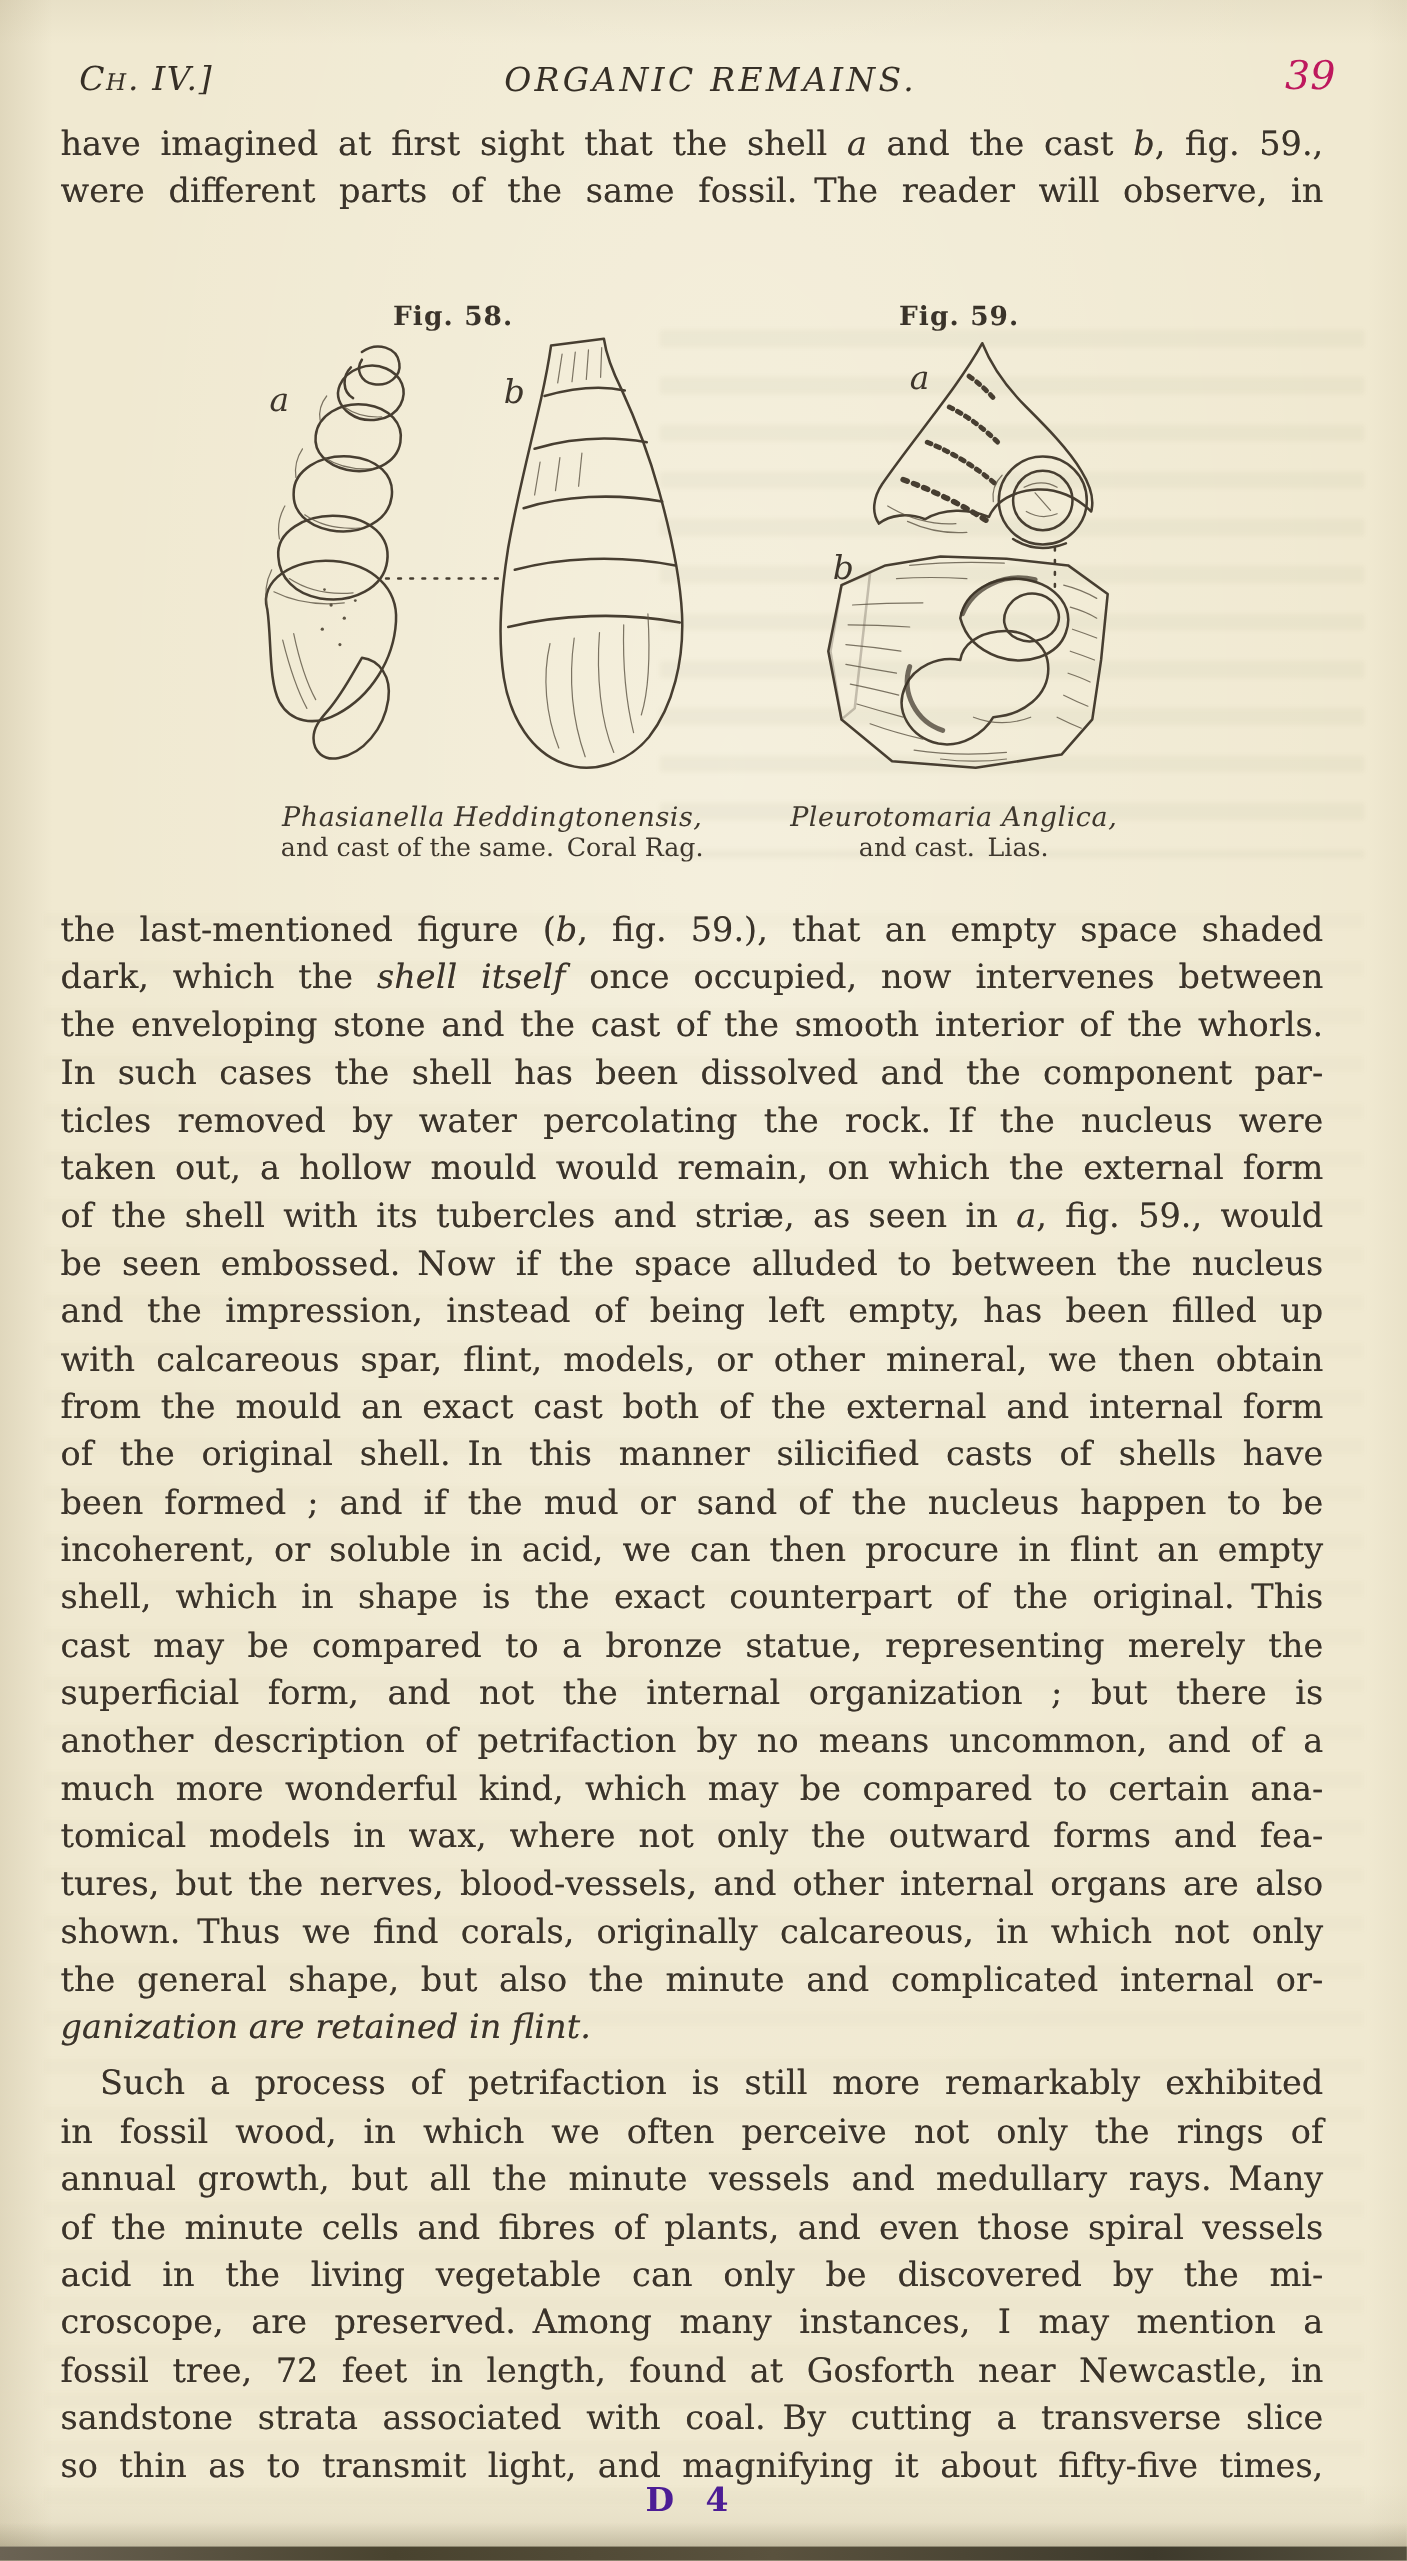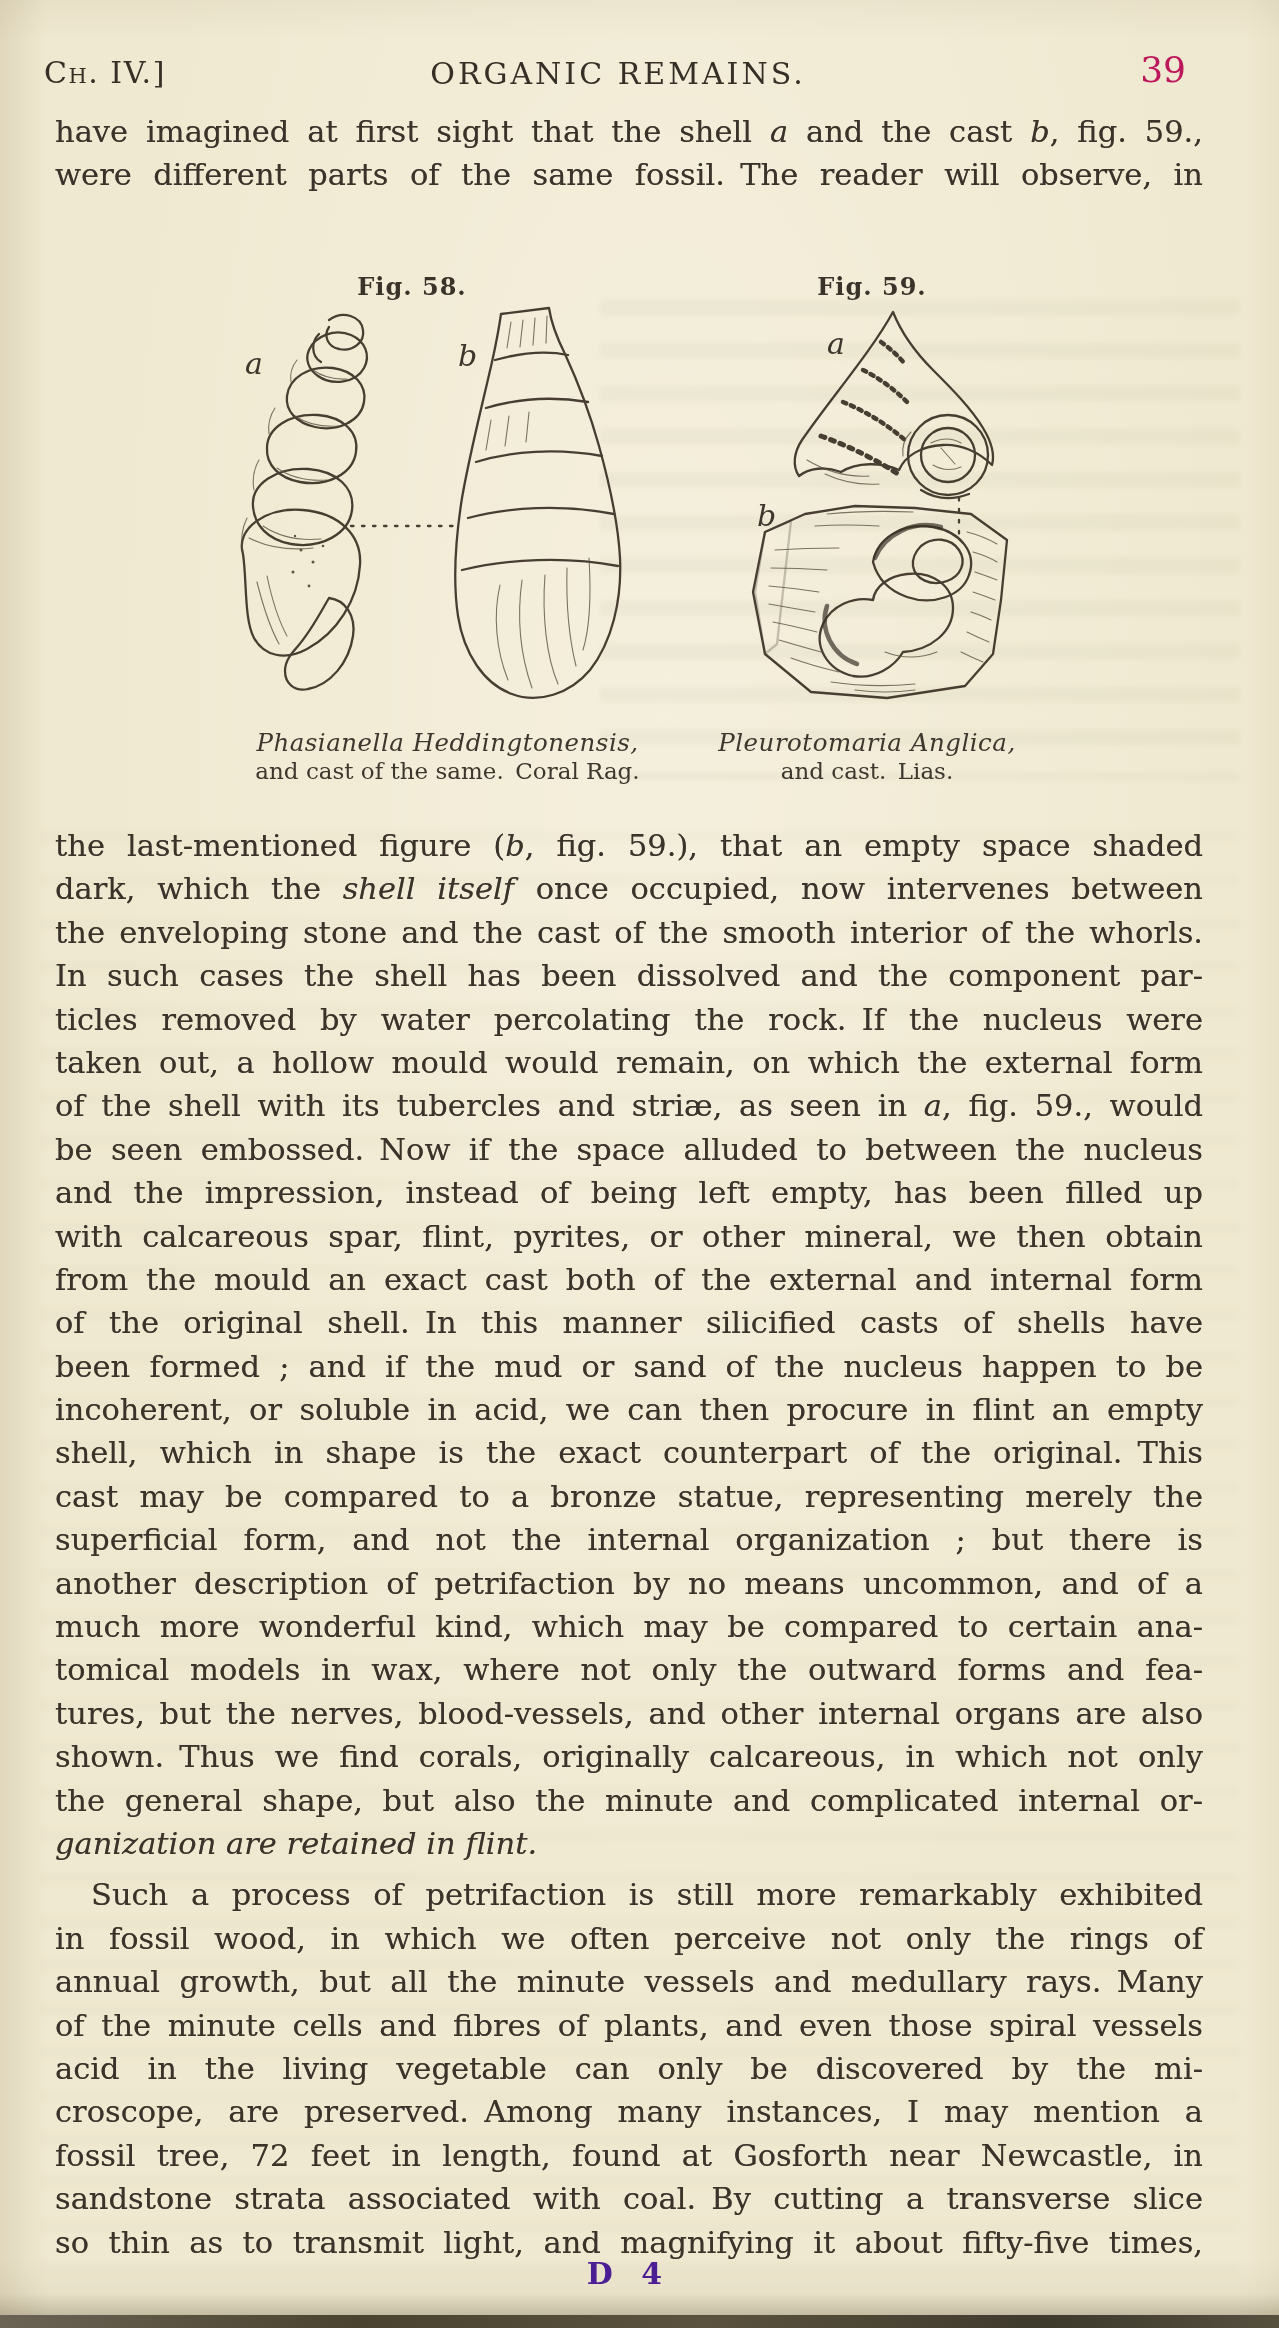--- a/index.html
+++ b/index.html
@@ -17,21 +17,21 @@
   }
   .page{position:absolute;inset:0;}
   .ghost{position:absolute;pointer-events:none;}
   .ghost-a{left:600px;top:300px;width:640px;height:480px;
     background:repeating-linear-gradient(180deg, rgba(135,140,98,0.06) 0 15px, rgba(0,0,0,0) 15px 43px);
     filter:blur(2px);}
   .ghost-b{left:40px;top:830px;width:1200px;height:1450px;
     background:repeating-linear-gradient(180deg, rgba(135,140,98,0.025) 0 14px, rgba(0,0,0,0) 14px 43.4px);
     filter:blur(2px);}
 
-  .header{position:absolute;top:52px;left:44px;width:1148px;height:48px;}
+  .header{position:absolute;top:52px;left:72px;width:1148px;height:48px;font-style:italic;}
   .chapter{position:absolute;left:0;top:3px;font-size:30px;font-variant:small-caps;letter-spacing:1.5px;color:#362f26;}
   .running-title{position:absolute;left:0;right:0;top:4px;text-align:center;font-size:30px;letter-spacing:3px;color:#362f26;}
   .pageno{position:absolute;right:6px;top:-3px;font-size:36px;color:#be185d;}
 
   .intro{position:absolute;top:110px;left:55px;width:1148px;}
   .bodytext{position:absolute;top:824px;left:55px;width:1148px;}
   .para2{margin-top:8px;}
   .line{
     height:43.4px;line-height:43.4px;font-size:30.5px;
     text-align:justify;text-align-last:justify;
@@ -222,21 +222,21 @@
     <div>
         <div class="line">the last-mentioned figure (<i>b</i>, fig. 59.), that an empty space shaded</div>
         <div class="line">dark, which the <i>shell itself</i> once occupied, now intervenes between</div>
         <div class="line">the enveloping stone and the cast of the smooth interior of the whorls.</div>
         <div class="line">In such cases the shell has been dissolved and the component par-</div>
         <div class="line">ticles removed by water percolating the rock. If the nucleus were</div>
         <div class="line">taken out, a hollow mould would remain, on which the external form</div>
         <div class="line">of the shell with its tubercles and striæ, as seen in <i>a</i>, fig. 59., would</div>
         <div class="line">be seen embossed. Now if the space alluded to between the nucleus</div>
         <div class="line">and the impression, instead of being left empty, has been filled up</div>
-        <div class="line">with calcareous spar, flint, pyrites, or other mineral, we then obtain</div>
+        <div class="line">with calcareous spar, flint, models, or other mineral, we then obtain</div>
         <div class="line">from the mould an exact cast both of the external and internal form</div>
         <div class="line">of the original shell. In this manner silicified casts of shells have</div>
         <div class="line">been formed ; and if the mud or sand of the nucleus happen to be</div>
         <div class="line">incoherent, or soluble in acid, we can then procure in flint an empty</div>
         <div class="line">shell, which in shape is the exact counterpart of the original. This</div>
         <div class="line">cast may be compared to a bronze statue, representing merely the</div>
         <div class="line">superficial form, and not the internal organization ; but there is</div>
         <div class="line">another description of petrifaction by no means uncommon, and of a</div>
         <div class="line">much more wonderful kind, which may be compared to certain ana-</div>
         <div class="line">tomical models in wax, where not only the outward forms and fea-</div>

